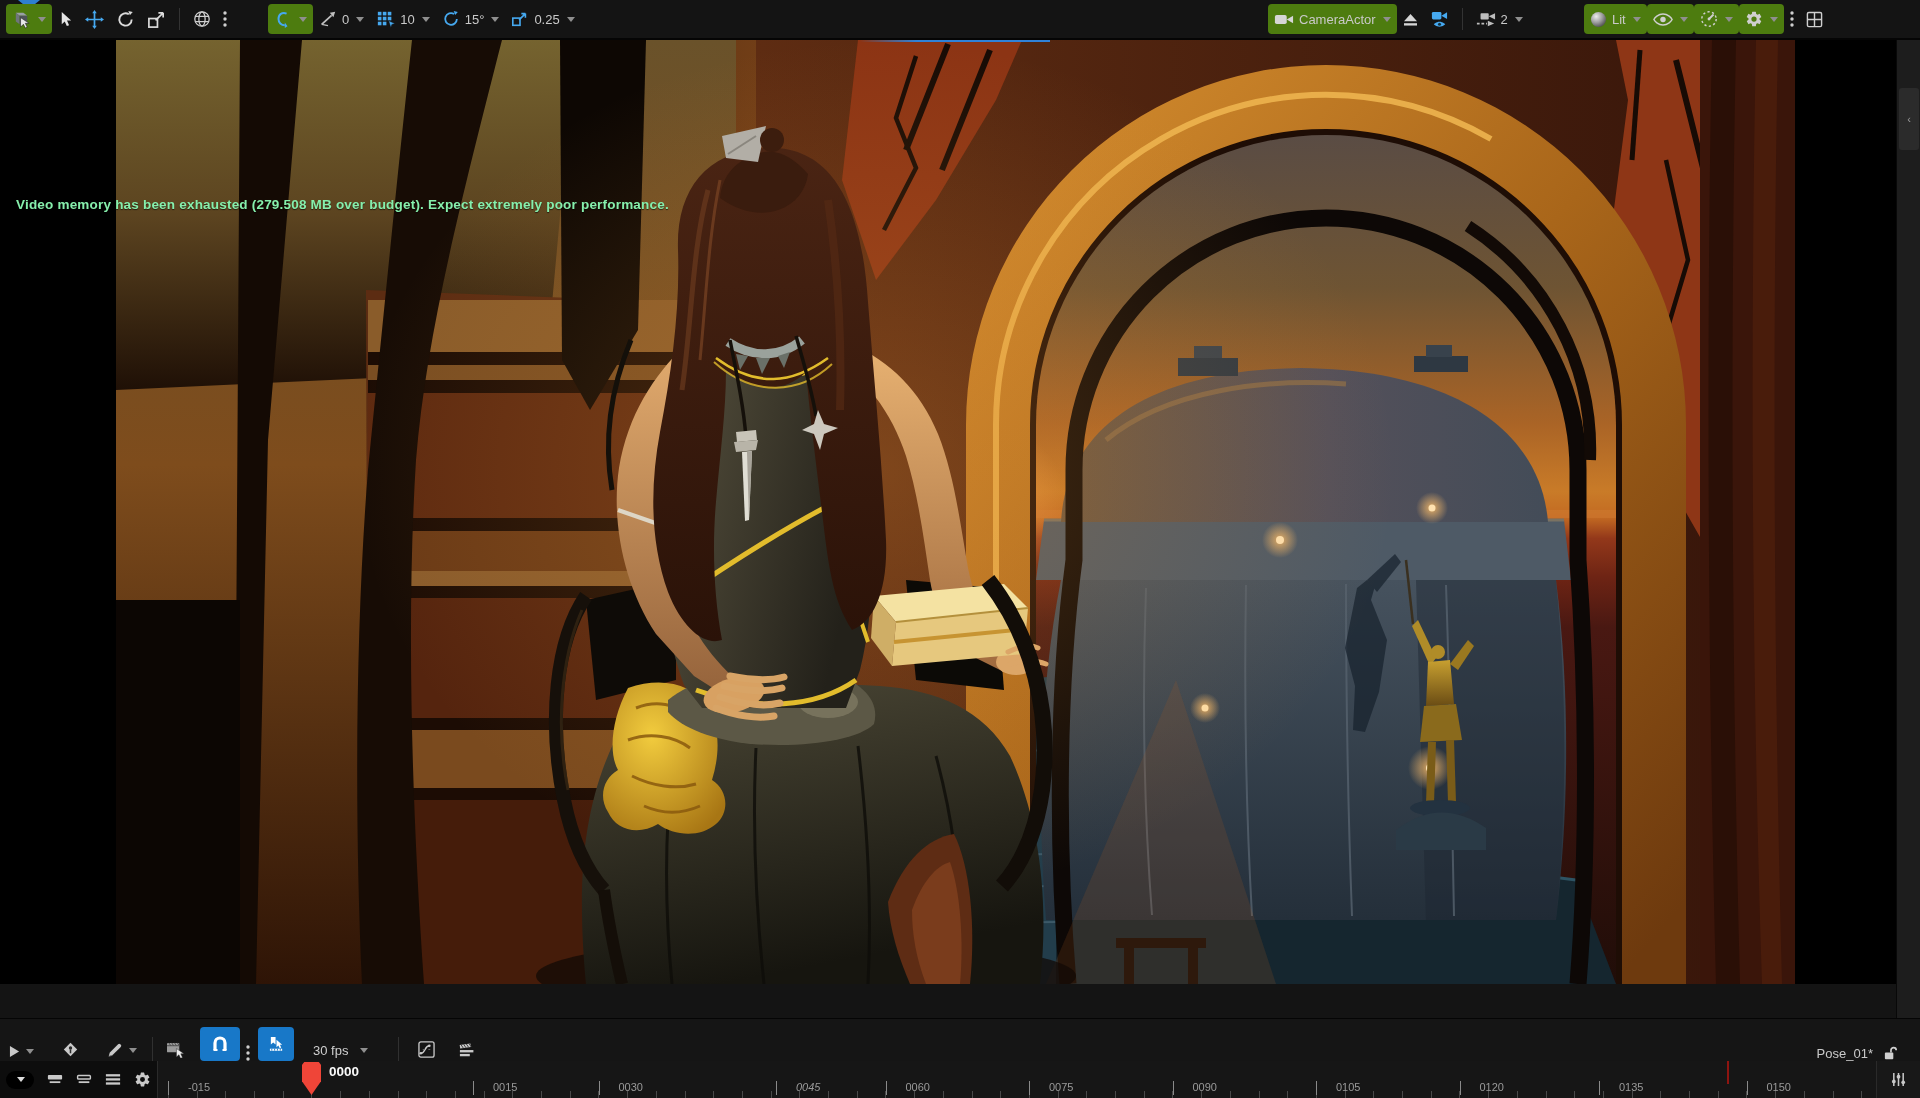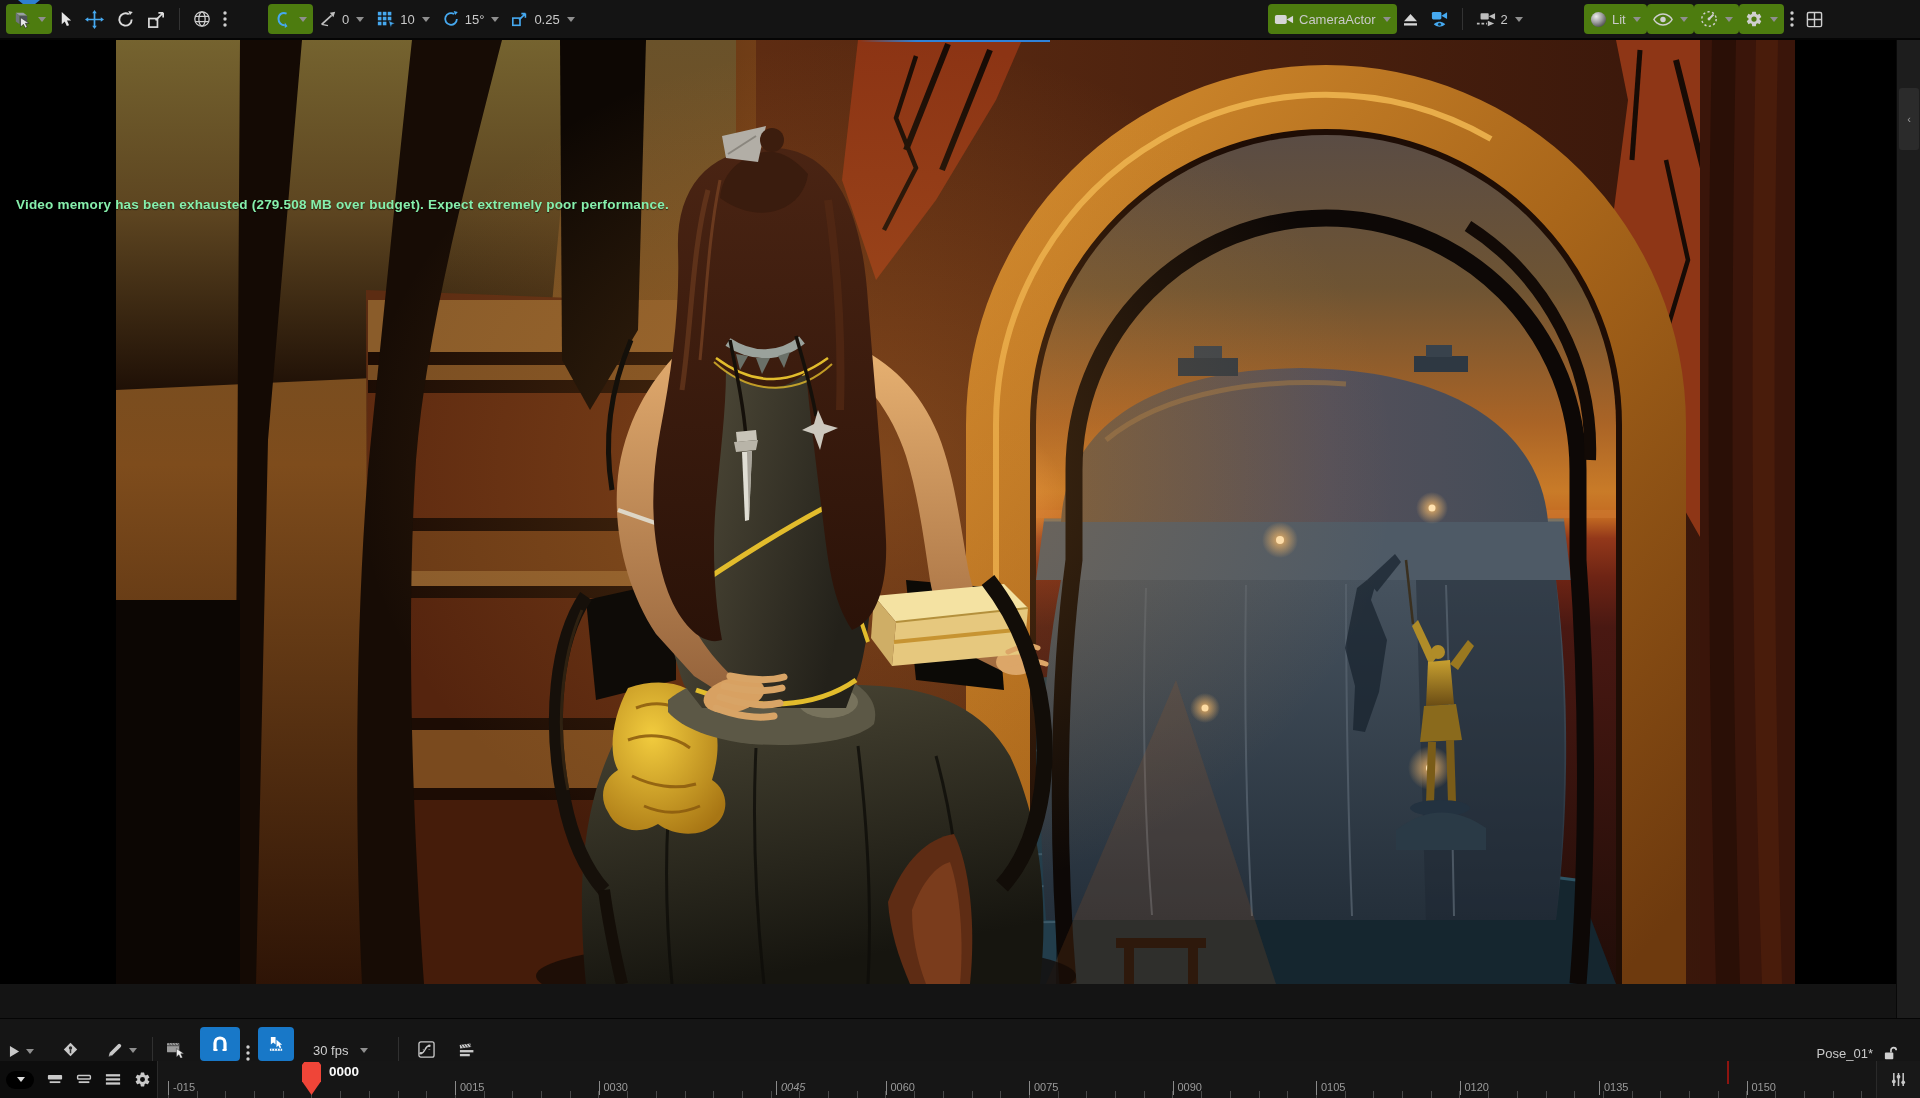--- a/index.html
+++ b/index.html
@@ -51,21 +51,21 @@
   #seq-bottom-left { position:absolute; left:0; top:0; width:157px; height:37px; background:#0d0d0d;
                      display:flex; align-items:center; gap:13px; padding-left:6px; }
   .pill-dark { background:#000; border-radius:9px; width:28px; height:18px;
                display:flex; align-items:center; justify-content:center; }
   #timeline-ruler { position:absolute; left:157px; top:0; width:1719px; height:37px; background:#161616;
                     border-left:1px solid #2a2a2a; overflow:hidden; }
   #minor-ticks { position:absolute; left:0; bottom:0; width:100%; height:7px;
                  background:repeating-linear-gradient(to right,#565656 0 1px,transparent 1px 28.7px);
                  background-position-x:10px; opacity:.8; }
   .ruler-tick { position:absolute; bottom:3px; height:14px; color:#9a9a9a; font-size:11px; line-height:13px;
-                border-left:1px solid #8a8a8a; padding-left:4px; white-space:nowrap; }
+                border-left:1px solid #8a8a8a; padding-left:19px; white-space:nowrap; }
   #playhead-tag { position:absolute; top:1px; width:19px; height:33px; background:#ef4538;
                   clip-path:polygon(12% 0,88% 0,100% 8%,100% 58%,50% 100%,0 58%,0 8%); }
   #playhead-label { position:absolute; top:3px; color:#fafafa; font-size:13.5px; font-weight:700; }
   #end-marker { position:absolute; top:0; width:2px; height:23px; background:#8e1410; }
   #timeline-filter { position:absolute; right:0; top:0; width:44px; height:37px; background:#181818;
                      border-left:1px solid #2a2a2a; display:flex; align-items:center; justify-content:center; }
   svg { display:block; }
 </style>
 </head>
 <body>
@@ -812,21 +812,21 @@
       <span>
         <svg viewBox="0 0 24 24" width="17" height="17">
             <path fill="#c9c9c9" d="M19.4 12.9c.04-.3.06-.6.06-.9s-.02-.6-.06-.9l2.1-1.6c.2-.15.25-.42.12-.64l-2-3.46c-.12-.22-.38-.3-.6-.22l-2.5 1a7.3 7.3 0 0 0-1.6-.9l-.4-2.6a.48.48 0 0 0-.5-.4h-4a.48.48 0 0 0-.5.4l-.4 2.6c-.57.23-1.1.54-1.6.9l-2.5-1c-.22-.08-.48 0-.6.22l-2 3.46c-.13.22-.07.49.12.64l2.1 1.6c-.04.3-.06.6-.06.9s.02.6.06.9l-2.1 1.6c-.2.15-.25.42-.12.64l2 3.46c.12.22.38.3.6.22l2.5-1c.5.36 1.03.67 1.6.9l.4 2.6c.04.23.25.4.5.4h4c.25 0 .46-.17.5-.4l.4-2.6c.57-.23 1.1-.54 1.6-.9l2.5 1c.22.08.48 0 .6-.22l2-3.46a.49.49 0 0 0-.12-.64l-2.1-1.6zM12 15.5a3.5 3.5 0 1 1 0-7 3.5 3.5 0 0 1 0 7z"></path>
           </svg>
       </span>
     </div>
 
     <div id="timeline-ruler">
       <div id="minor-ticks"></div>
       <span class="ruler-tick" style="left: 9.9995px;">-015</span>
-        <span class="ruler-tick" style="left: 297px; margin-top: 12px;">0015</span>
+        <span class="ruler-tick" style="left: 315px; margin-top: 12px;">0015</span>
         <span class="ruler-tick" style="left: 440.501px;">0030</span>
         <span class="ruler-tick" style="left: 618px; font-style: italic;">0045</span>
         <span class="ruler-tick" style="left: 727.502px;">0060</span>
         <span class="ruler-tick" style="left: 871.003px;">0075</span>
         <span class="ruler-tick" style="left: 1014.5px;">0090</span>
         <span class="ruler-tick" style="left: 1158px;">0105</span>
         <span class="ruler-tick" style="left: 1301.5px;">0120</span>
         <span class="ruler-tick" style="left: 1441px; text-align: right;">0135</span>
         <span class="ruler-tick" style="left: 1588.51px; text-align: center;">0150</span>
         <div id="end-marker" style="left: 1569.37px;"></div>

